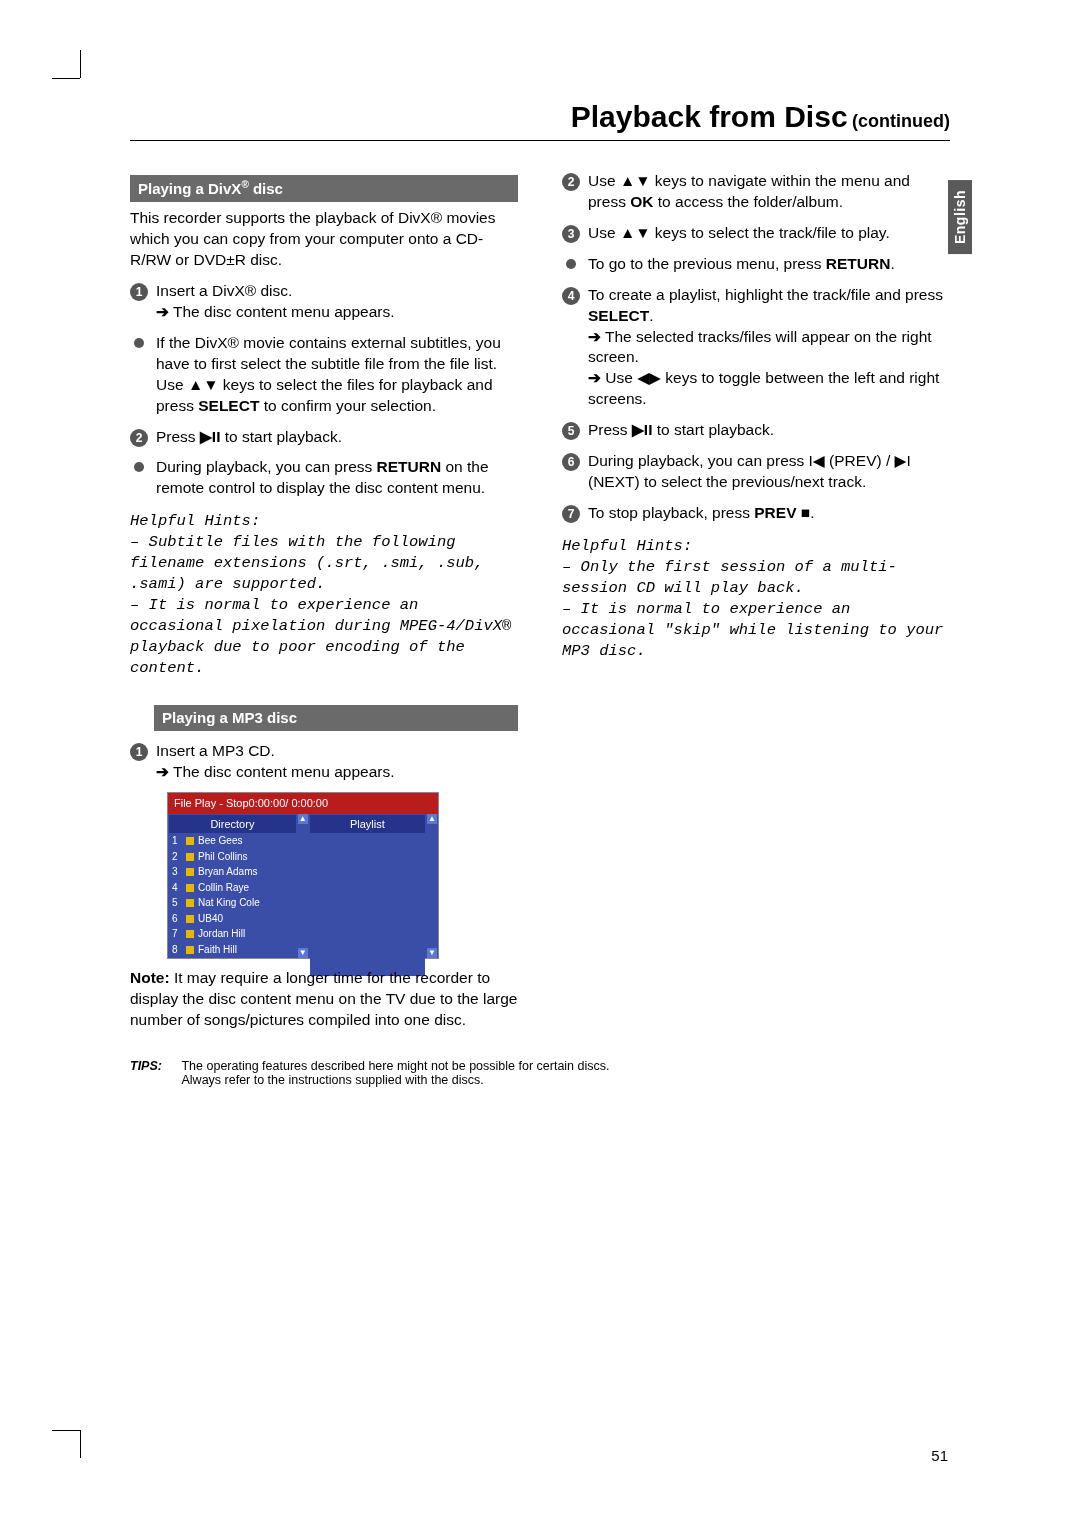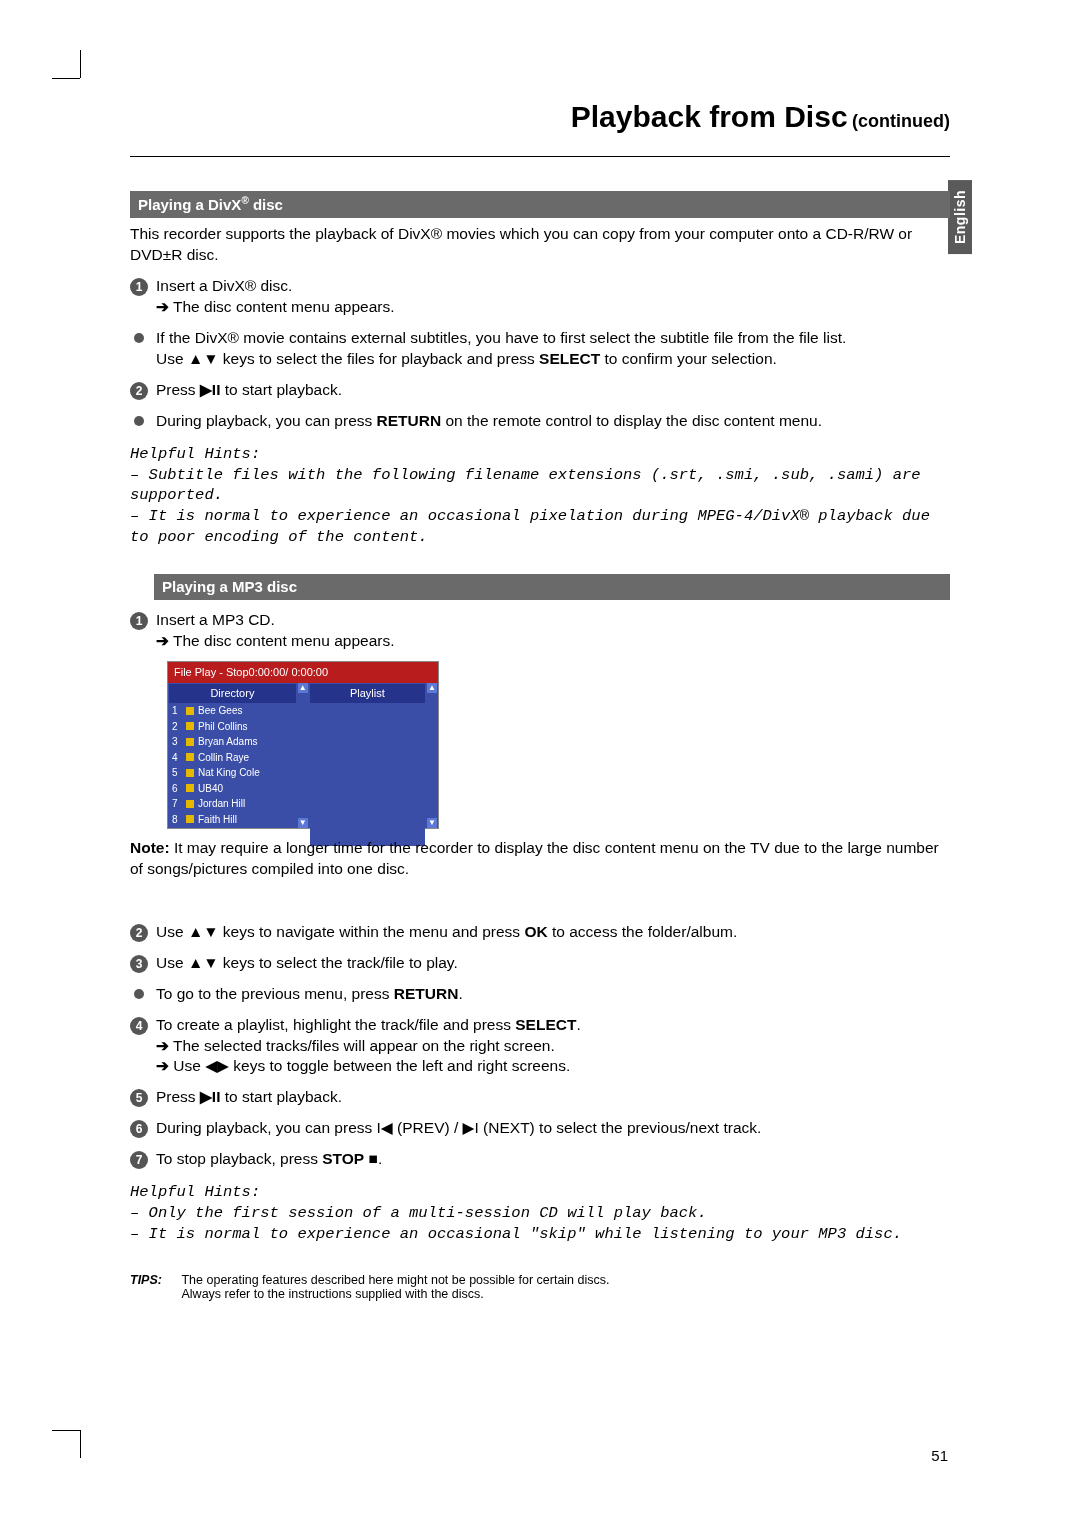--- a/index.html
+++ b/index.html
@@ -14,21 +14,21 @@
   }
   .page {
     position: absolute;
     left: 130px;
     right: 130px;
     top: 100px;
     bottom: 100px;
   }
   .title-wrap {
     border-bottom: 1.5px solid #000;
-    padding-bottom: 22px;
+    padding-bottom: 6px;
     margin-bottom: 20px;
     text-align: right;
   }
   .title {
     font-size: 30px;
     font-weight: bold;
   }
   .title-cont {
     font-size: 18px;
     font-weight: bold;
@@ -41,22 +41,21 @@
     transform: rotate(180deg);
     background: #5a5a5a;
     color: #fff;
     font-weight: bold;
     font-size: 14px;
     padding: 10px 4px;
     letter-spacing: 0.5px;
   }
   .cols {
     display: flex;
-    gap: 32px;
-    flex-direction: column;
+    gap: 44px;
   }
   .col {
     flex: 1;
     font-size: 15.5px;
     line-height: 1.35;
   }
   .section-hdr {
     background: #6a6a6a;
     color: #fff;
     font-weight: bold;
@@ -358,21 +357,21 @@
       <div class="step">
         <span class="step-num">6</span>
         <div class="step-body">
           <span>During playback, you can press </span><span class="tri">I◀</span><span> (PREV) / </span><span class="tri">▶I</span><span> (NEXT) to select the previous/next track.</span>
         </div>
       </div>
 
       <div class="step">
         <span class="step-num">7</span>
         <div class="step-body">
-          <span>To stop playback, press </span><b>STOP</b><span> </span><span class="tri">■</span>.
+          <span>To stop playback, press </span><b>PREV</b><span> </span><span class="tri">■</span>.
         </div>
       </div>
 
       <div class="italic hints">
         <div>Helpful Hints:</div>
         <div>– Only the first session of a multi-session CD will play back.</div>
         <div>– It is normal to experience an occasional "skip" while listening to your MP3 disc.</div>
       </div>
 
     </div>

